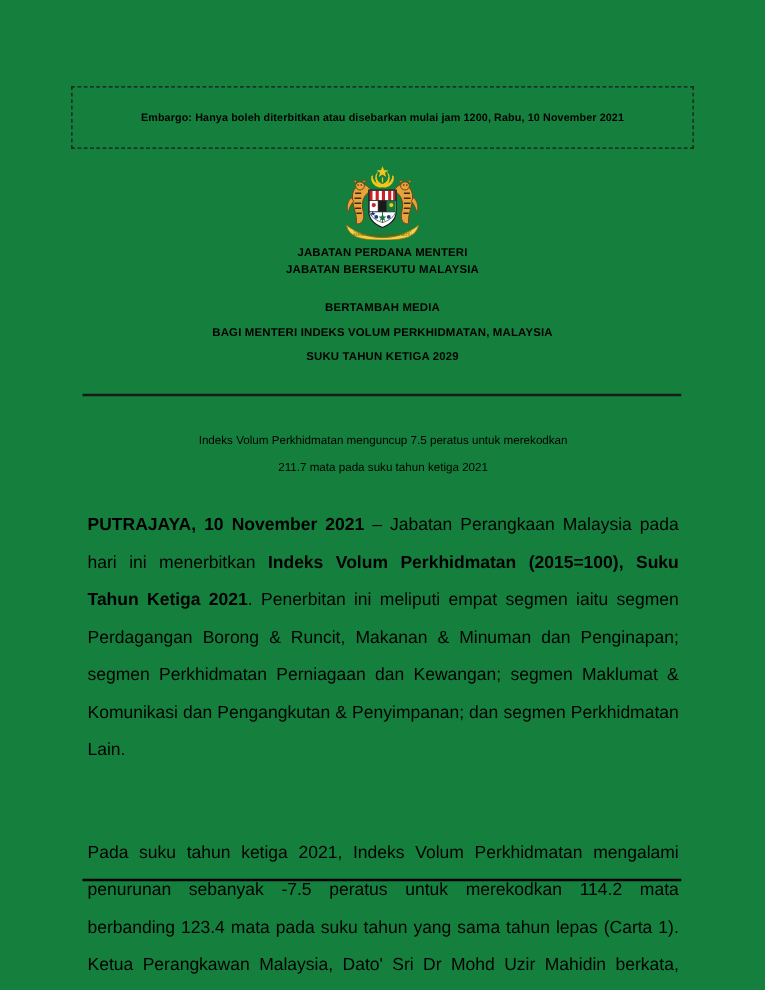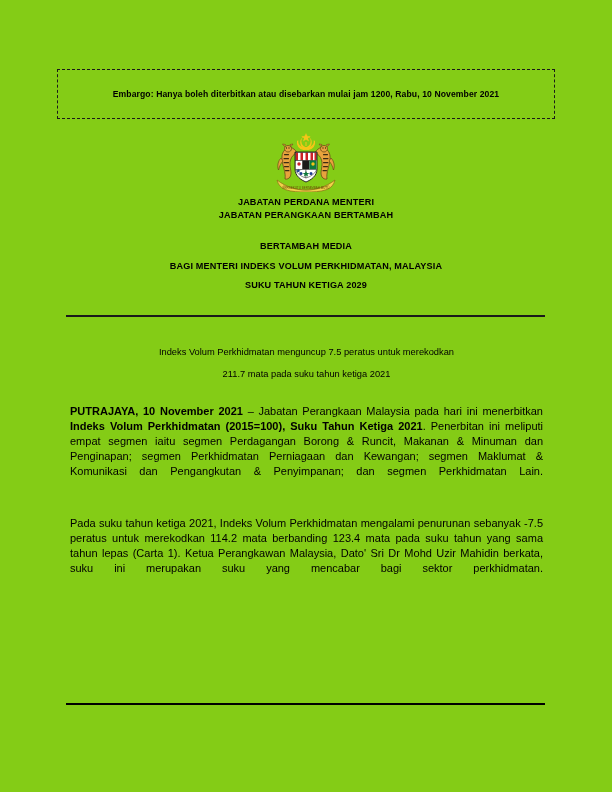--- a/index.html
+++ b/index.html
@@ -12,21 +12,21 @@
     height: 792px;
     position: relative;
     font-family: "Liberation Sans", sans-serif;
     color: #000000;
     overflow: hidden;
   }
 
   .page {
     position: absolute;
     inset: 0;
-    background: #84cc16;
+    background: #15803d;
   }
 
   
   .embargo-box {
     position: absolute;
     left: 57px;
     top: 69px;
     width: 498px;
     height: 50px;
     border: 1px dashed #1a1a1a;
@@ -109,22 +109,22 @@
   }
 
   
   .body-block {
     position: absolute;
     left: 70px;
     top: 404px;
     width: 473px;
   }
   .para {
-    font-size: 11px;
-    line-height: 15px;
+    font-size: 14px;
+    line-height: 30px;
     text-align: justify;
     text-justify: inter-word;
     margin: 0;
   }
   .para + .para {
     margin-top: 22px;
   }
   .para b {
     font-weight: bold;
   }
@@ -221,21 +221,21 @@
         <path d="M34 110 C52 118 66 120 80 120 C94 120 108 118 126 110" fill="none" stroke="#8A6F12" stroke-width="0.9"></path>
         <g fill="#6B5408" font-family="Liberation Sans" font-size="6" text-anchor="middle">
           <text x="80" y="118">BERSEKUTU BERTAMBAH MUTU</text>
         </g>
       </g>
     </svg>
   </div>
 
   <div class="header-block">
     <div class="hdr-line">JABATAN PERDANA MENTERI</div>
-    <div class="hdr-line">JABATAN PERANGKAAN BERTAMBAH</div>
+    <div class="hdr-line">JABATAN BERSEKUTU MALAYSIA</div>
     <div class="hdr-gap"></div>
     <div class="hdr-line sub">BERTAMBAH MEDIA</div>
     <div class="hdr-line sub">BAGI MENTERI INDEKS VOLUM PERKHIDMATAN, MALAYSIA</div>
     <div class="hdr-line sub">SUKU TAHUN KETIGA 2029</div>
   </div>
 
   <div class="rule-top"></div>
 
   <div class="headline">
     <div>Indeks Volum Perkhidmatan menguncup 7.5 peratus untuk merekodkan</div>

